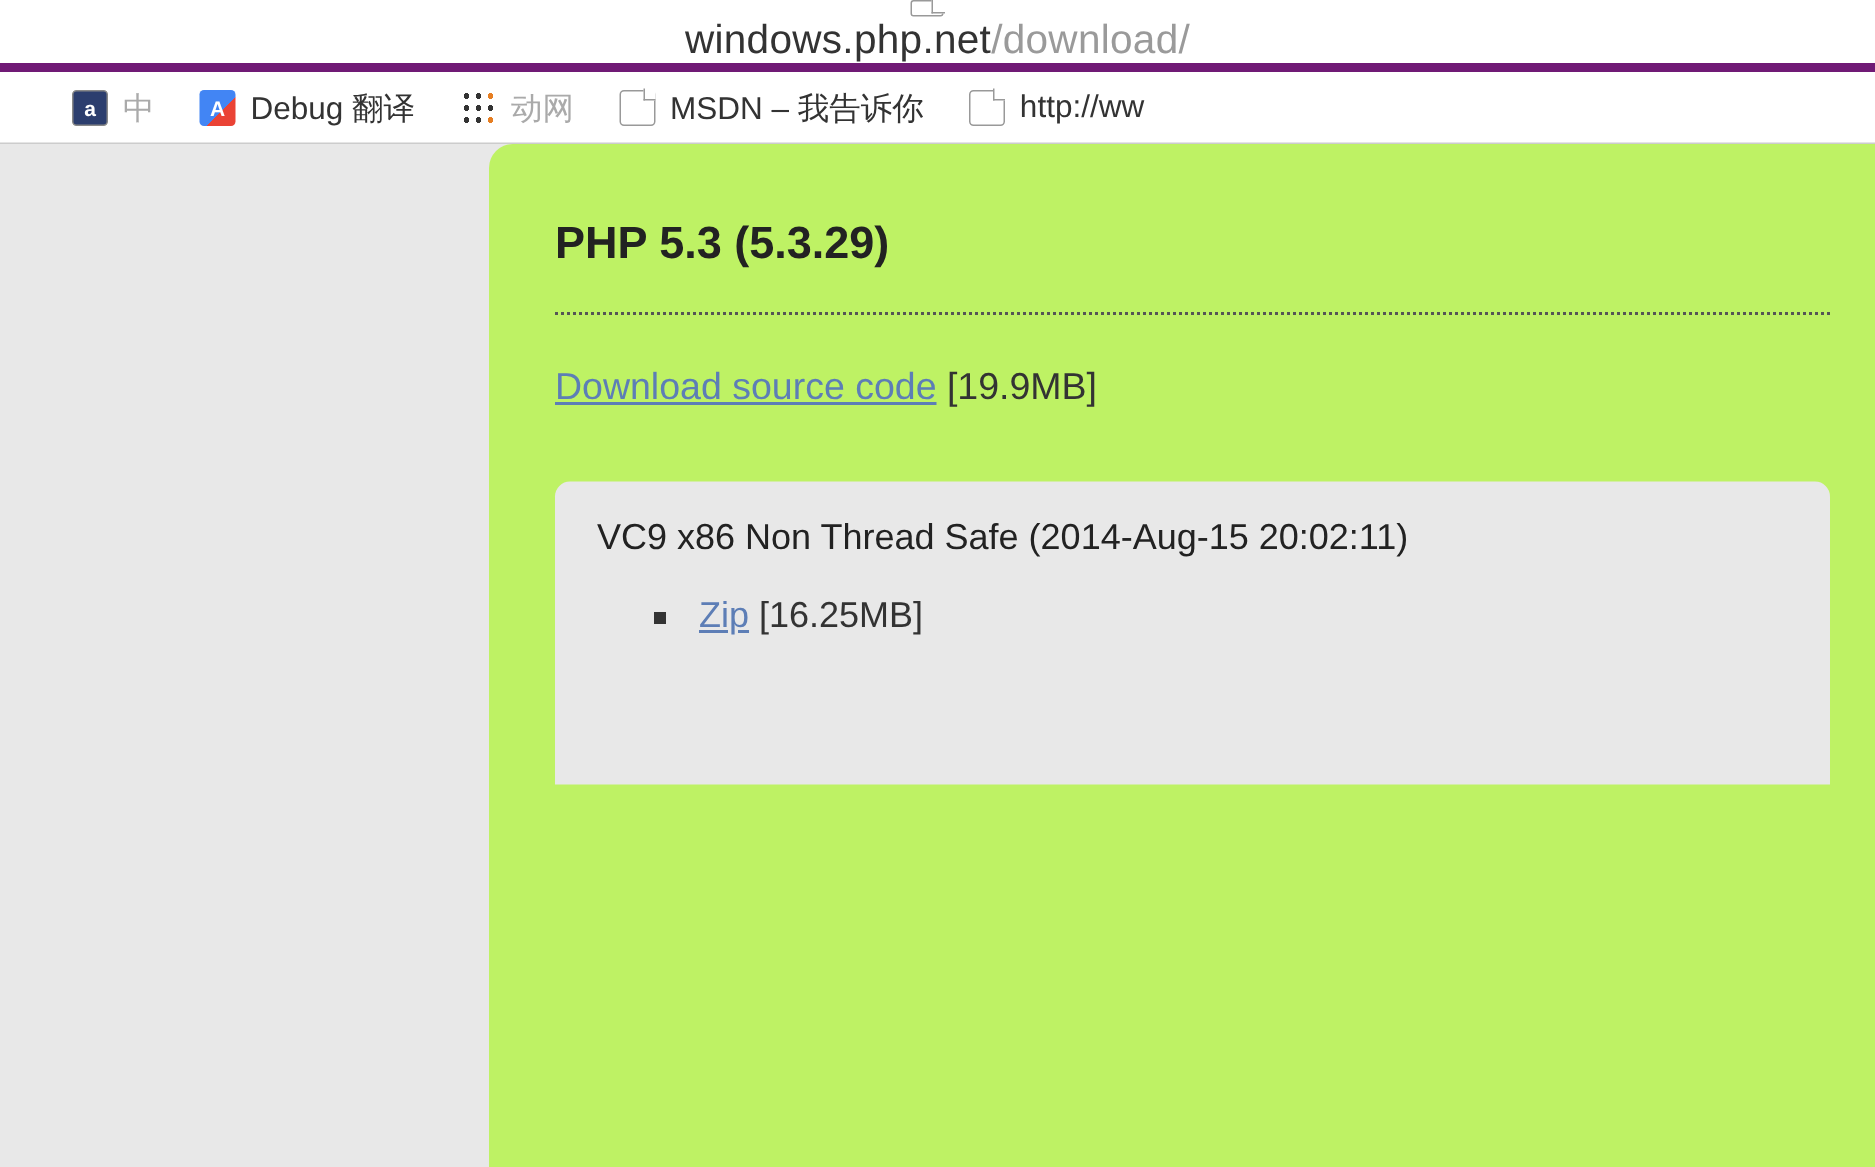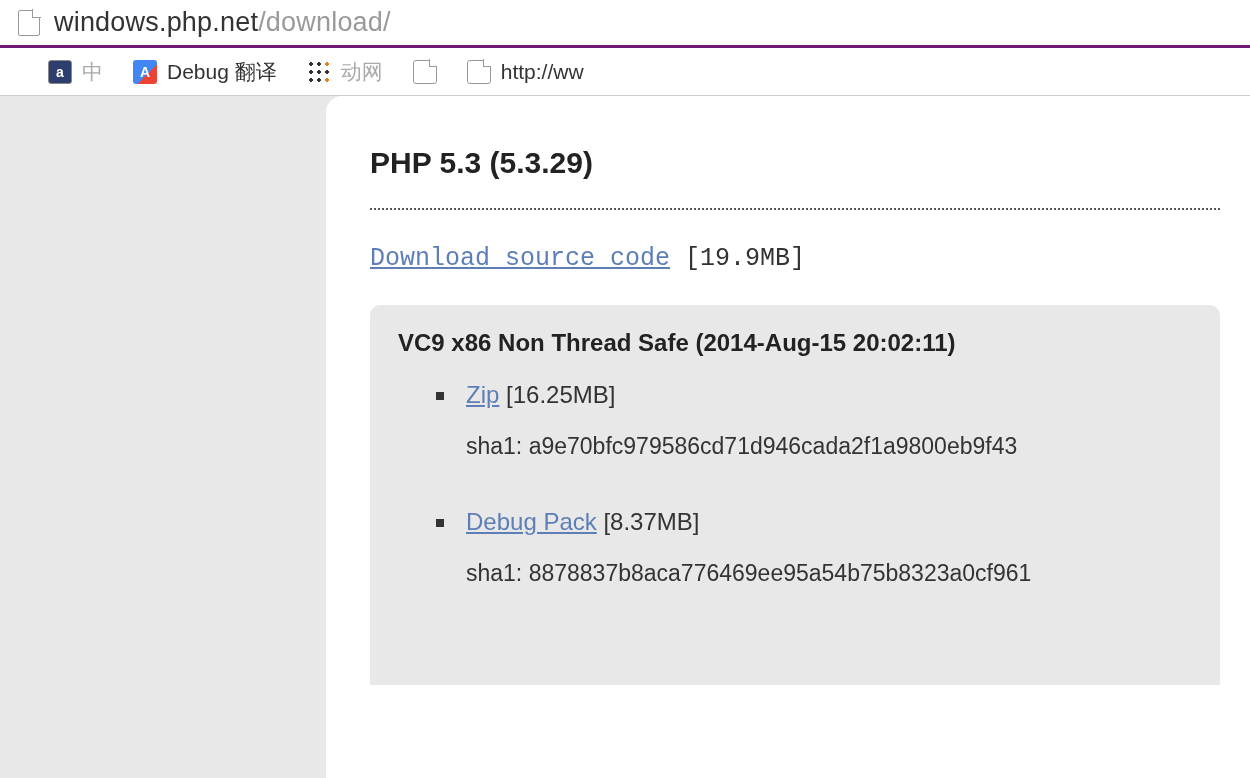--- a/index.html
+++ b/index.html
@@ -8,22 +8,23 @@
       height: 778px;
       font-family: -apple-system, Helvetica, Arial, sans-serif;
       overflow: hidden;
       background: #fff;
     }
     .address-bar {
       height: 48px;
       display: flex;
       align-items: center;
       padding: 0 18px;
-      border-bottom: 3px solid #701a75;
-      background: #fff;
+      border-bottom: 6px solid #701a75;
+      background: #fff;
+      flex-direction: column;
     }
     .address-bar .page-icon {
       width: 22px;
       height: 26px;
       border: 1.5px solid #999;
       border-radius: 2px;
       position: relative;
       margin-right: 14px;
       background: #fff;
     }
@@ -103,53 +104,52 @@
       border-bottom: 1.5px solid #999;
     }
     .content-area {
       display: flex;
       height: calc(778px - 96px);
       background: #e8e8e8;
     }
     .sidebar-gap { width: 326px; background: #e8e8e8; }
     .main {
       flex: 1;
-      background: #ffffff;
+      background: #bef264;
       padding: 50px 30px 0 44px;
       border-top-left-radius: 16px;
     }
     .heading {
       font-size: 30px;
       font-weight: 800;
       color: #222;
       margin-bottom: 28px;
     }
     hr.dotted {
       border: none;
       border-top: 2px dotted #555;
       margin-bottom: 34px;
     }
     .src-line {
       font-size: 25px;
-      margin-bottom: 32px;
-      color: #333;
-      font-family: Liberation Mono, monospace;
+      margin-bottom: 48px;
+      color: #333;
     }
     a.link {
       color: #5d7eb6;
       text-decoration: underline;
     }
     .section {
       background: #e8e8e8;
       border-radius: 10px 10px 0 0;
       padding: 24px 28px 50px 28px;
     }
     .section-title {
       font-size: 24px;
-      font-weight: 700;
+      font-weight: 400;
       color: #222;
       margin-bottom: 24px;
     }
     ul.dl-list {
       list-style: none;
       padding-left: 38px;
     }
     ul.dl-list li {
       position: relative;
       padding-left: 30px;
@@ -189,20 +189,21 @@
   <div class="bm-item">
     <span class="bm-icon google">A</span>
     <span>Debug 翻译</span>
   </div>
   <div class="bm-item">
     <span class="bm-icon md5"></span>
     <span class="faded">动网</span>
   </div>
   <div class="bm-item">
     <span class="bm-icon page"></span>
+    <span>MSDN – 我告诉你</span>
   </div>
   <div class="bm-item">
     <span class="bm-icon page"></span>
     <span>http://ww</span>
   </div>
 </div>
 
 <div class="content-area">
   <div class="sidebar-gap"></div>
   <div class="main">
@@ -211,23 +212,17 @@
     <div class="src-line">
       <a href="#" class="link">Download source code</a>
       <span>[19.9MB]</span>
     </div>
     <div class="section">
       <div class="section-title">VC9 x86 Non Thread Safe (2014-Aug-15 20:02:11)</div>
       <ul class="dl-list">
         <li>
           <a href="#" class="link">Zip</a>
           <span>[16.25MB]</span>
-          <span class="sha">sha1: a9e70bfc979586cd71d946cada2f1a9800eb9f43</span>
-        </li>
-        <li>
-          <a href="#" class="link">Debug Pack</a>
-          <span>[8.37MB]</span>
-          <span class="sha">sha1: 8878837b8aca776469ee95a54b75b8323a0cf961</span>
         </li>
       </ul>
     </div>
   </div>
 </div>
 
 </body></html>

